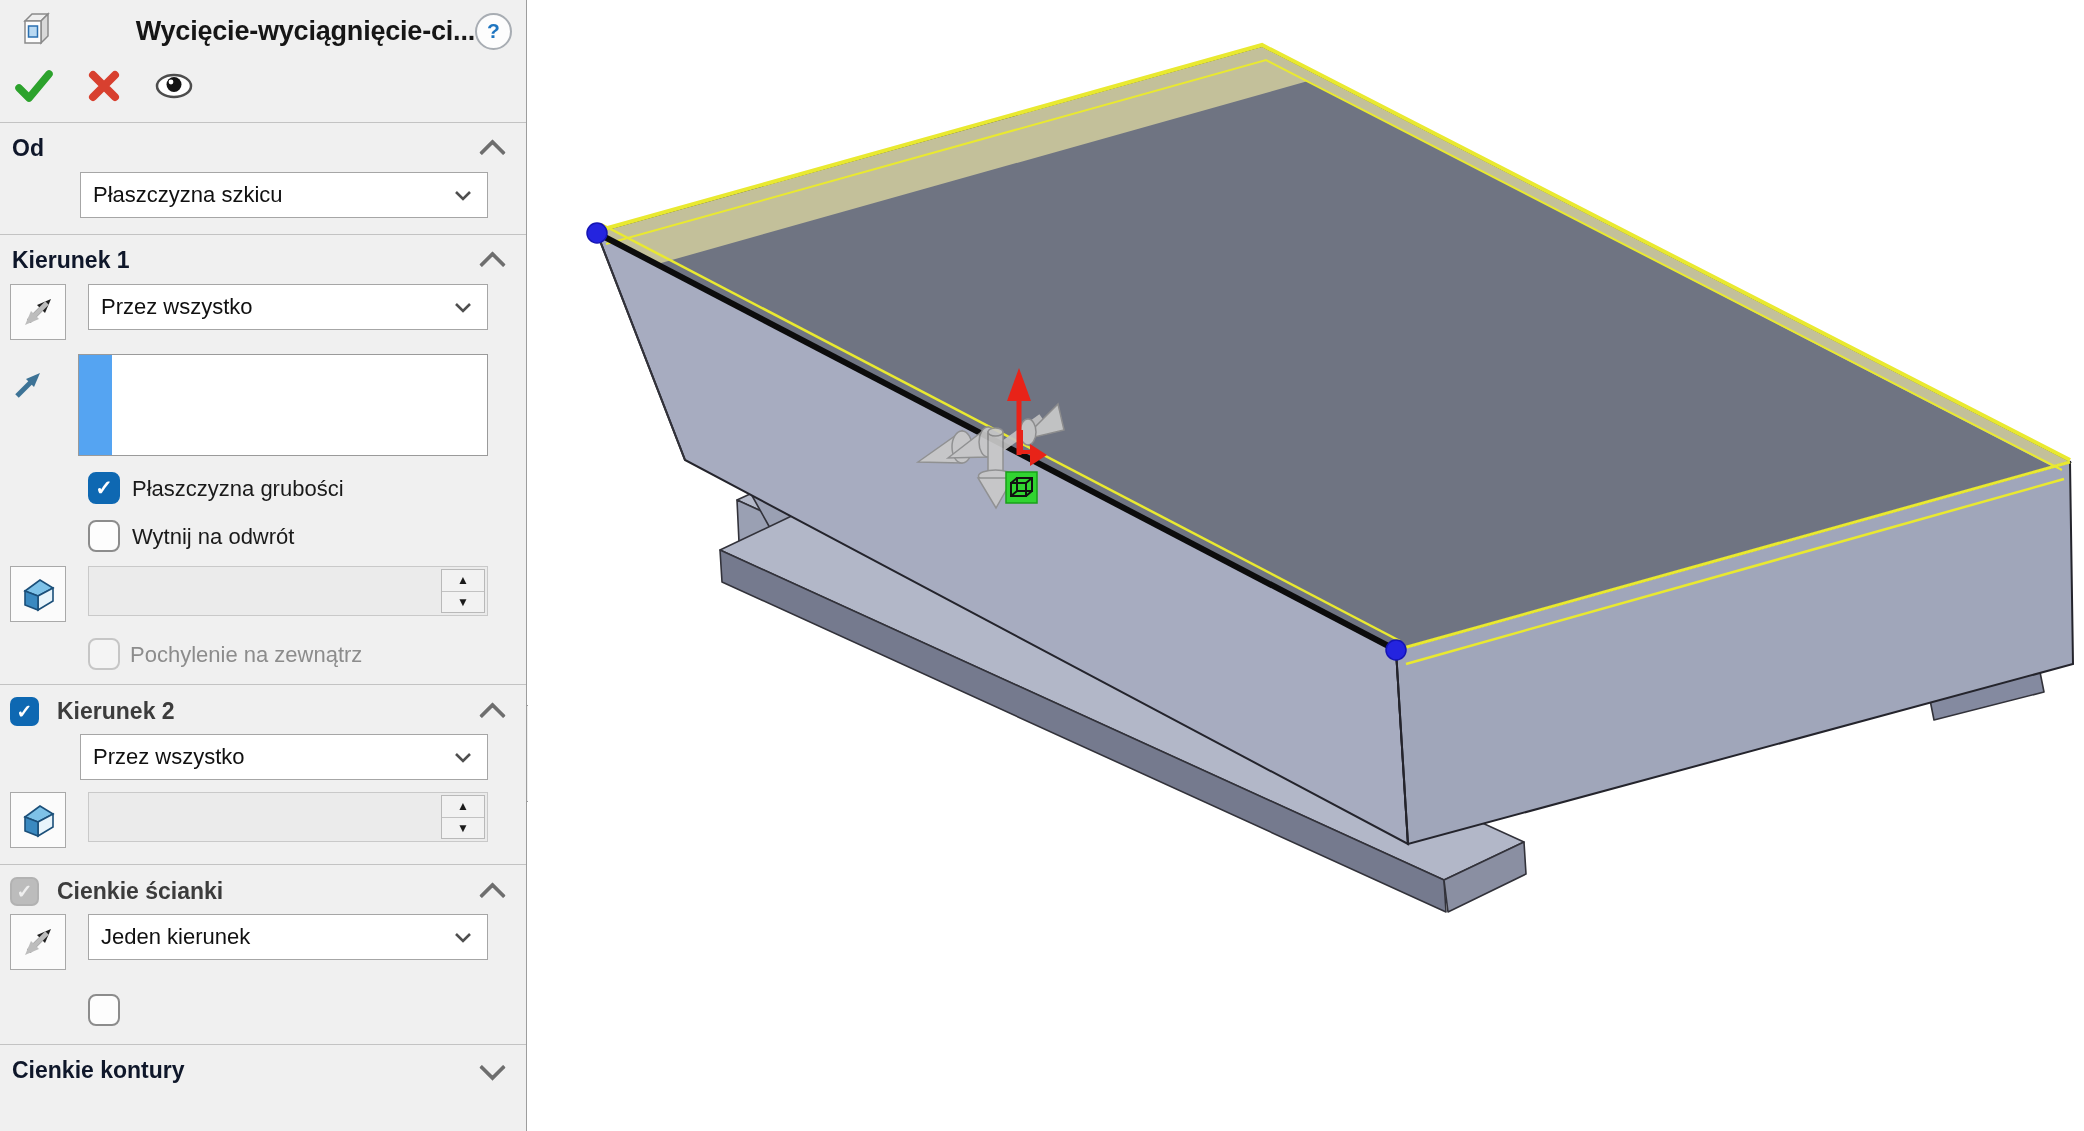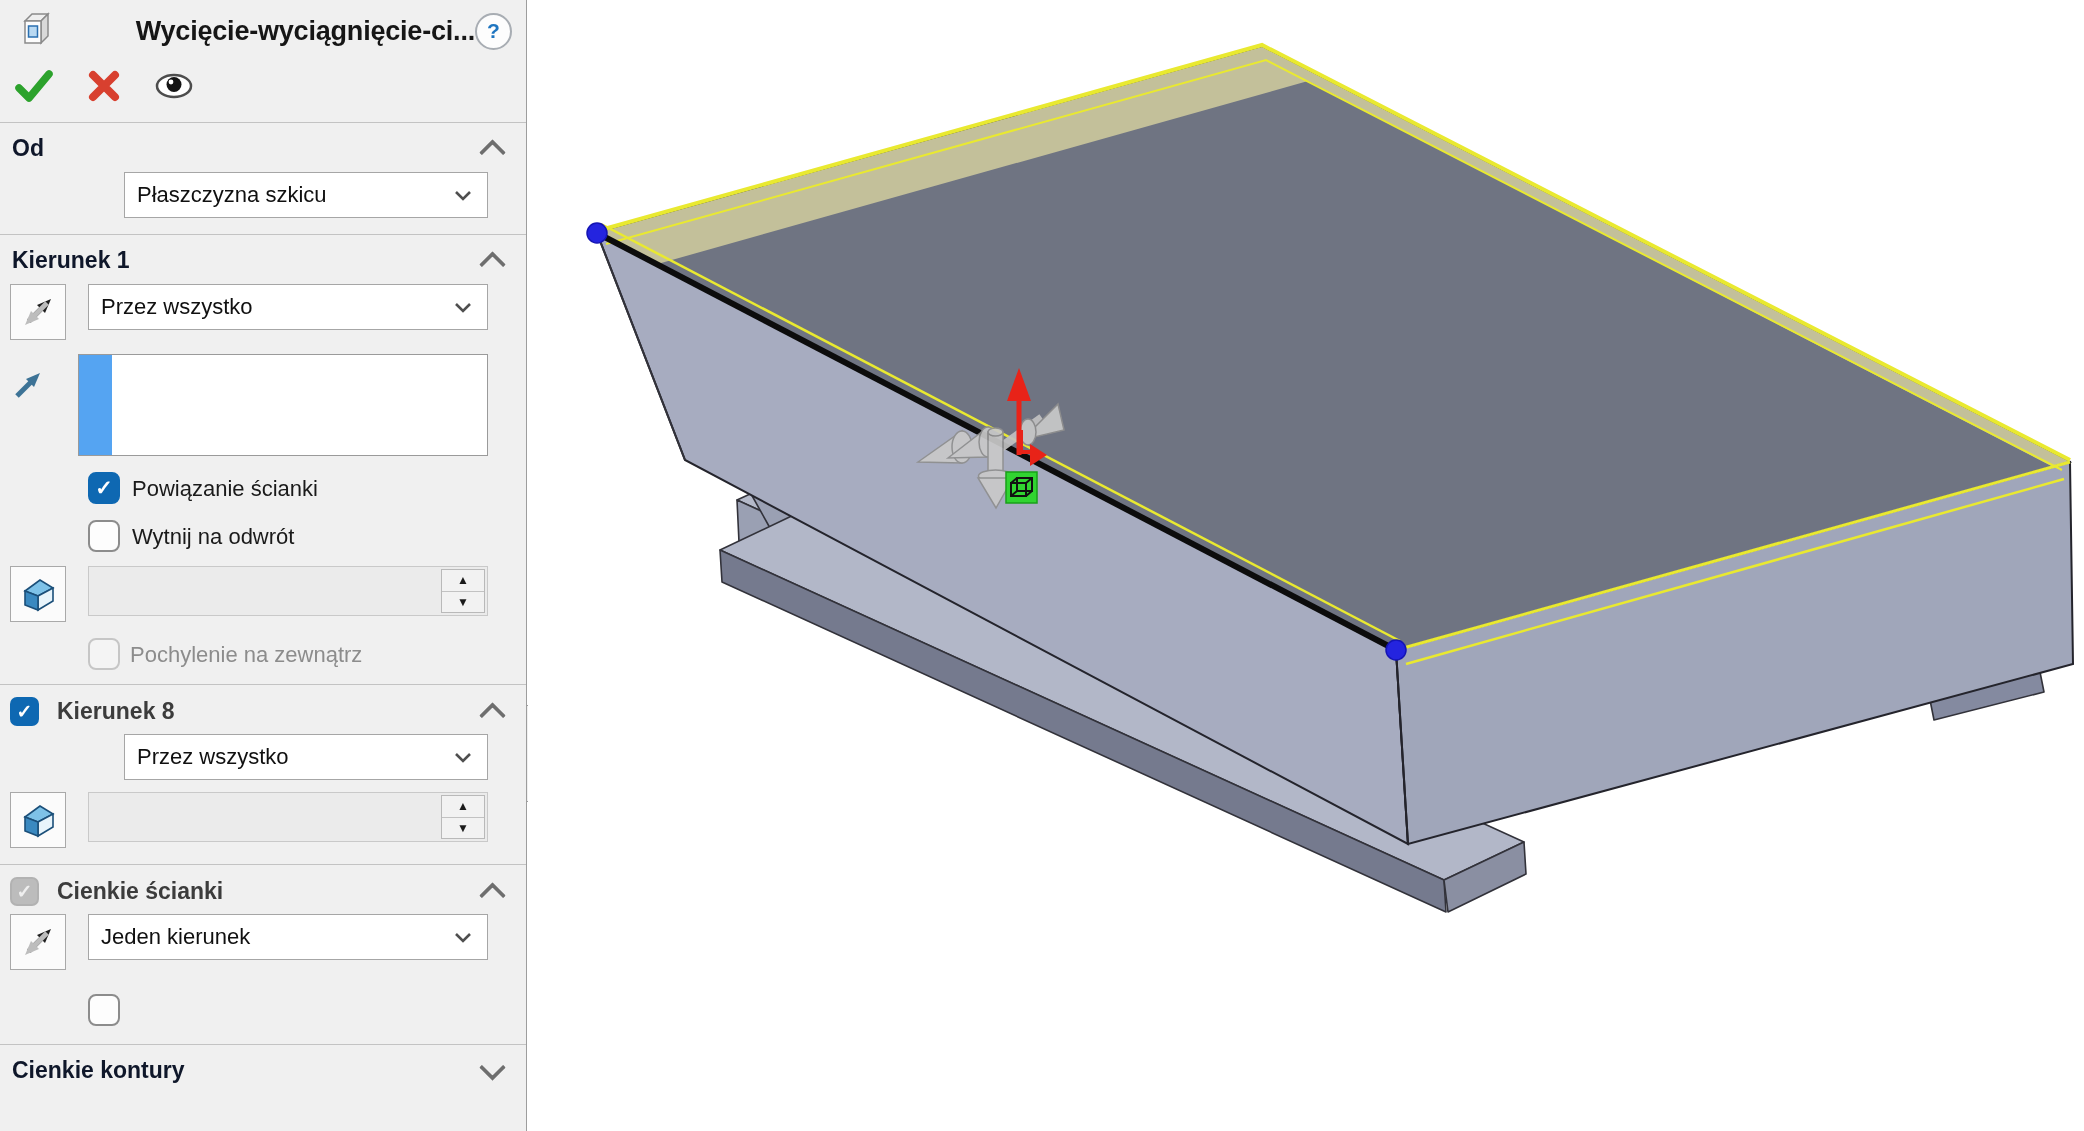--- a/index.html
+++ b/index.html
@@ -26,21 +26,21 @@
   .sechead .hlabel{font-size:23px;font-weight:bold;color:#0f172a;}
   .chev{width:15px;height:15px;border-right:4px solid #6e6e6e;border-bottom:4px solid #6e6e6e;
     margin-left:auto;border-radius:1px;}
   .chev.up{transform:rotate(-135deg);margin-top:8px;}
   .chev.down{transform:rotate(45deg);margin-bottom:6px;}
   .ctl-row{display:flex;align-items:flex-start;margin:4px 38px 0 10px;}
   .btn58{width:56px;height:56px;background:#fbfbfb;border:1px solid #a9a9a9;
     display:flex;align-items:center;justify-content:center;flex:0 0 auto;box-sizing:border-box;}
   .dd{height:46px;background:#ffffff;border:1px solid #a6a6a6;box-sizing:border-box;
     display:flex;align-items:center;padding:0 14px 0 12px;flex:1;margin-left:22px;}
-  .dd.first{margin-left:114px;}
+  .dd.first{margin-left:70px;}
   .dd .ddval{font-size:22px;color:#101010;flex:1;white-space:nowrap;}
   .selwrap{display:flex;align-items:flex-start;margin:14px 38px 0 0;}
   .refarrow{width:56px;display:flex;justify-content:center;padding-top:16px;flex:0 0 auto;}
   .selbox{flex:1;height:102px;border:1px solid #9a9a9a;background:#ffffff;position:relative;
     margin-left:22px;box-sizing:border-box;}
   .selstrip{position:absolute;left:0;top:0;bottom:0;width:33px;background:#55a4f2;}
   .cbrow{display:flex;align-items:flex-start;margin:16px 30px 0 88px;}
   .cb{width:32px;height:32px;border-radius:8px;border:2px solid #8c8c8c;background:#fdfdfd;
     box-sizing:border-box;display:flex;align-items:center;justify-content:center;
     font-size:21px;font-weight:bold;color:#ffffff;flex:0 0 auto;}
@@ -154,21 +154,21 @@
     </span>
     <div class="selbox">
       <div class="selstrip"></div>
       <span></span>
     </div>
   </div>
   <div class="cbrow">
     <span class="cb checked">
       <span>✓</span>
     </span>
-    <span class="cblabel">Powiązanie ścianki</span>
+    <span class="cblabel">Płaszczyzna grubości</span>
   </div>
   <div class="cbrow">
     <span class="cb"></span>
     <span class="cblabel">Wytnij na odwrót</span>
   </div>
   <div class="ctl-row" style="margin-top:14px">
     <span class="btn58">
       <svg width="42" height="40" viewBox="0 0 42 40">
         <polygon points="8,17 23,6 36,14 21,22" fill="#7ec2e8" stroke="#1b4f79" stroke-width="1.6"></polygon>
         <polygon points="21,22 36,14 36,27 21,36" fill="#e8f4fb" stroke="#1b4f79" stroke-width="1.6"></polygon>
@@ -191,21 +191,21 @@
     <span class="cb disabled"></span>
     <span class="cblabel gray">Pochylenie na zewnątrz</span>
   </div>
 
   <div class="sep" style="margin-top:14px"></div>
 
   <div class="hdrcb-row">
     <span class="cb checked small">
       <span>✓</span>
     </span>
-    <span class="hlabel">Kierunek 8</span>
+    <span class="hlabel">Kierunek 2</span>
     <span class="chev up"></span>
   </div>
   <div class="ctl-row">
     <div class="dd first">
       <span class="ddval">Przez wszystko</span>
       <svg width="20" height="13" viewBox="0 0 20 13">
         <path d="M3,3 L10,10 L17,3" stroke="#4f4f4f" stroke-width="2.6" fill="none"></path>
       </svg>
     </div>
   </div>

